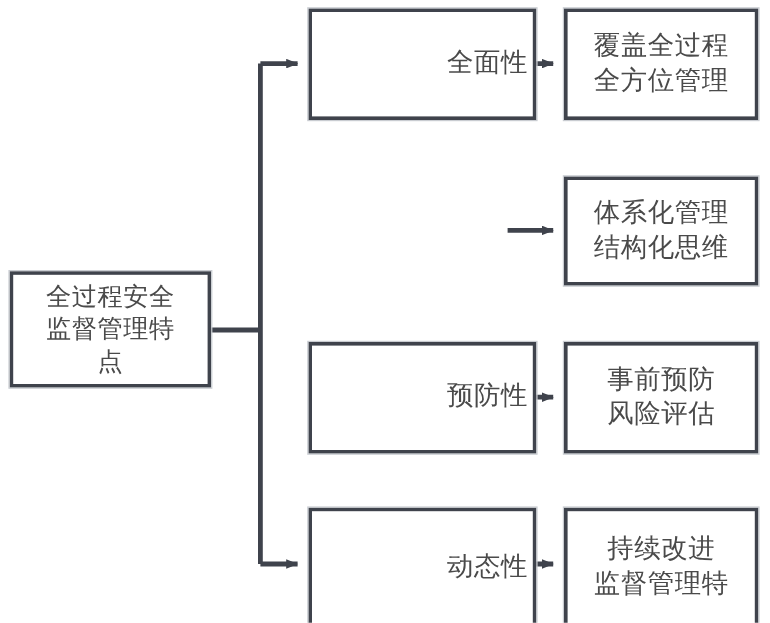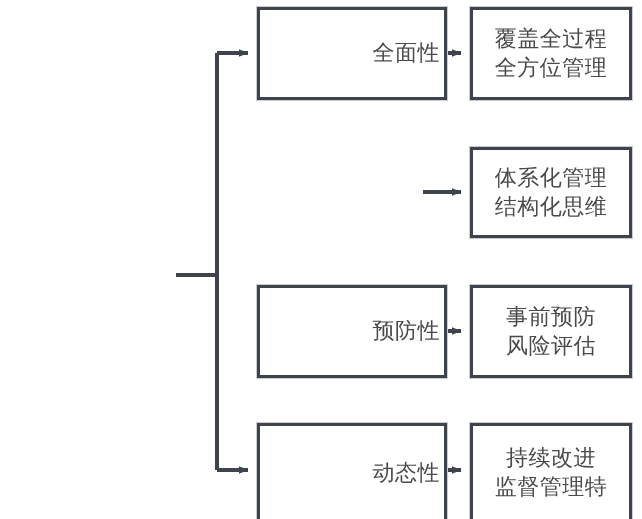--- a/index.html
+++ b/index.html
@@ -89,20 +89,25 @@
     <path d="M217,53 L248,53" fill="none" stroke="#3f434c" stroke-width="4" marker-end="url(#arrowhead)"></path>
 
     <path d="M217,470 L248,470" fill="none" stroke="#3f434c" stroke-width="4" marker-end="url(#arrowhead)"></path>
 
     <path d="M423,53 L461,53" fill="none" stroke="#3f434c" stroke-width="4" marker-end="url(#arrowhead)"></path>
     <path d="M423,192 L461,192" fill="none" stroke="#3f434c" stroke-width="4" marker-end="url(#arrowhead)"></path>
     <path d="M423,331 L461,331" fill="none" stroke="#3f434c" stroke-width="4" marker-end="url(#arrowhead)"></path>
     <path d="M423,470 L461,470" fill="none" stroke="#3f434c" stroke-width="4" marker-end="url(#arrowhead)"></path>
   </svg>
 
+  <div class="node node-root">
+    <span class="node-text">全过程安全
+监督管理特
+点</span>
+  </div>
 
   <div class="node node-mid row1">
     <span class="node-text">全面性</span>
   </div>
   <div class="node node-leaf row1">
     <span class="node-text">覆盖全过程
 全方位管理</span>
   </div>
 
   <div class="node node-leaf row2">

